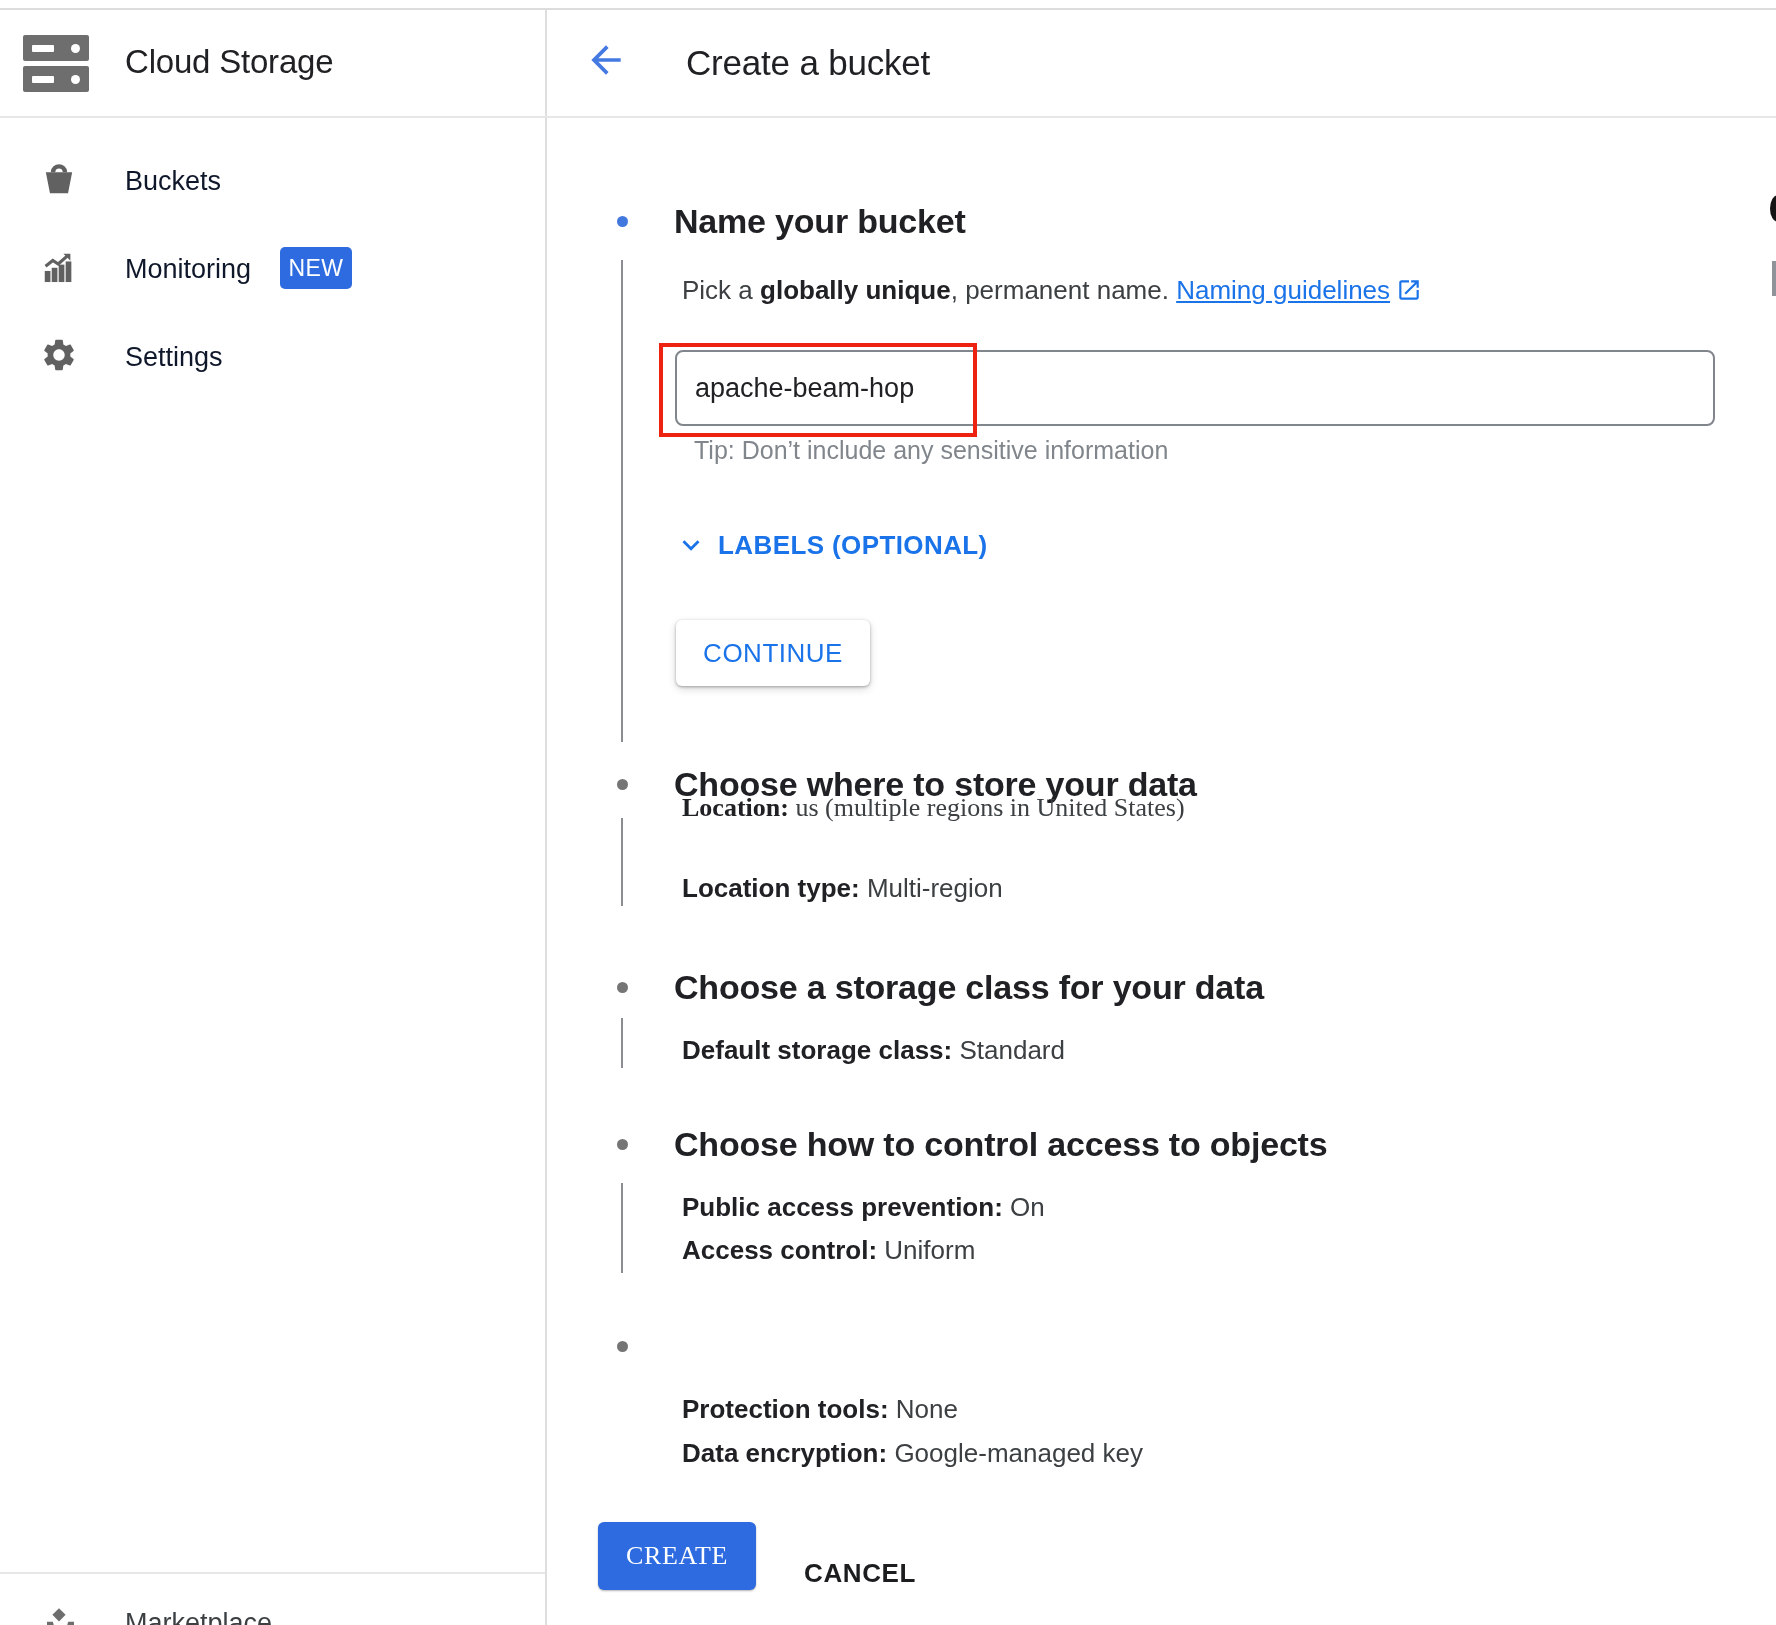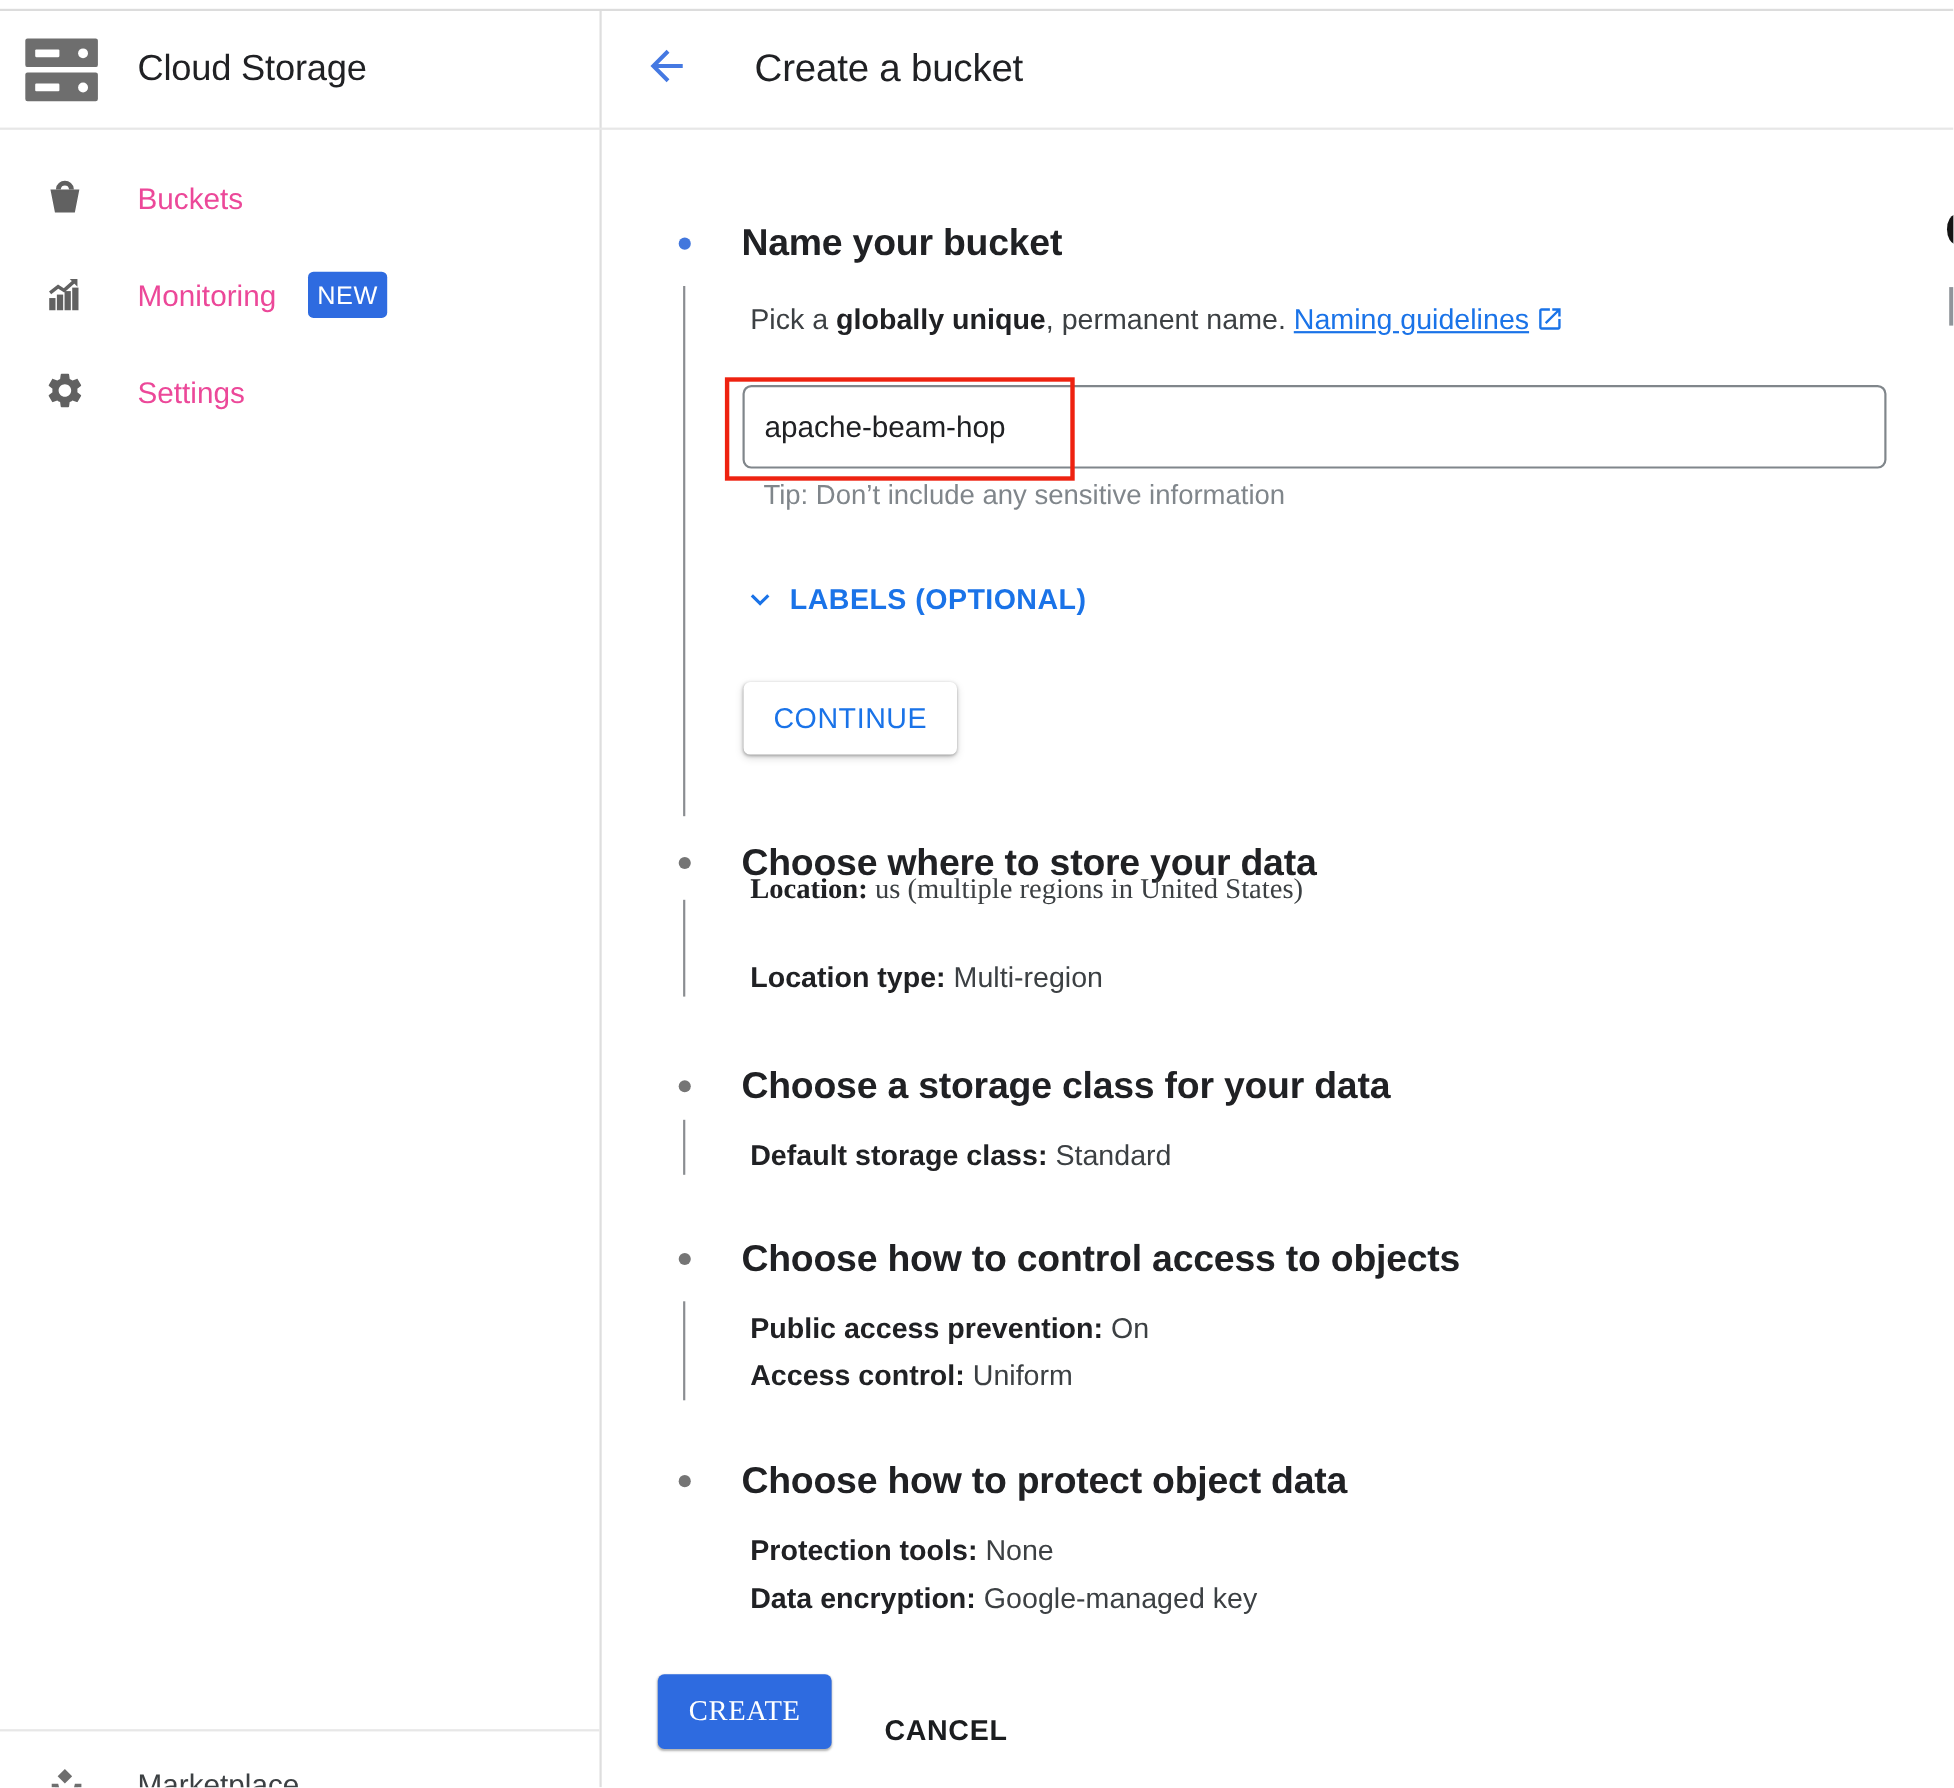--- a/index.html
+++ b/index.html
@@ -14,21 +14,21 @@
   .sb-bottom-divider{left:0;top:1572px;width:545px;height:2px;background:#e7e7e7;}
 
   
   .gcs-logo{left:23px;top:33px;width:70px;height:60px;}
   .gcs-bar{position:absolute;left:0;width:66px;height:26px;background:#6e6e6e;border-radius:2px;}
   .gcs-bar.b1{top:2px;} .gcs-bar.b2{top:33px;}
   .gcs-dash{position:absolute;left:9px;top:10px;width:22px;height:7px;background:#fff;border-radius:1px;}
   .gcs-dot{position:absolute;right:9px;top:9px;width:9px;height:9px;background:#fff;border-radius:50%;}
   .app-title{left:125px;top:40px;font-size:33px;line-height:44px;font-weight:400;letter-spacing:-0.2px;}
   .nav-icon{width:38px;height:38px;fill:#616161;stroke:#616161;}
-  .nav-label{position:absolute;left:125px;font-size:27px;line-height:30px;color:#ec4899;}
+  .nav-label{position:absolute;left:125px;font-size:27px;line-height:30px;color:#0f172a;}
   .nav-item{position:absolute;left:0;width:543px;height:60px;cursor:pointer;}
   .badge{position:absolute;left:280px;top:0px;width:72px;height:42px;background:#2e6be0;border-radius:5px;
          color:#ffffff;font-size:23px;font-weight:500;letter-spacing:0.5px;text-align:center;line-height:42px;}
 
   
   .back-btn{left:584px;top:38px;width:48px;height:48px;cursor:pointer;}
   .page-title{left:686px;top:41px;font-size:35px;line-height:44px;font-weight:400;letter-spacing:-0.2px;}
 
   
   .bullet{position:absolute;left:617px;width:11px;height:11px;border-radius:50%;background:#757575;}
@@ -182,21 +182,20 @@
   <div class="body-row" style="top:1190px;">
     <span class="row-label">Public access prevention:</span>
     <span class="row-value">On</span>
   </div>
   <div class="body-row" style="top:1233px;">
     <span class="row-label">Access control:</span>
     <span class="row-value">Uniform</span>
   </div>
 
   <div class="bullet" style="top:1341px;"></div>
-  <div class="step-title" style="top:1324px;">Choose how to protect object data</div>
   <div class="body-row" style="top:1392px;">
     <span class="row-label">Protection tools:</span>
     <span class="row-value">None</span>
   </div>
   <div class="body-row" style="top:1436px;">
     <span class="row-label">Data encryption:</span>
     <span class="row-value">Google-managed key</span>
   </div>
 
   <div class="abs create-btn">CREATE</div>

